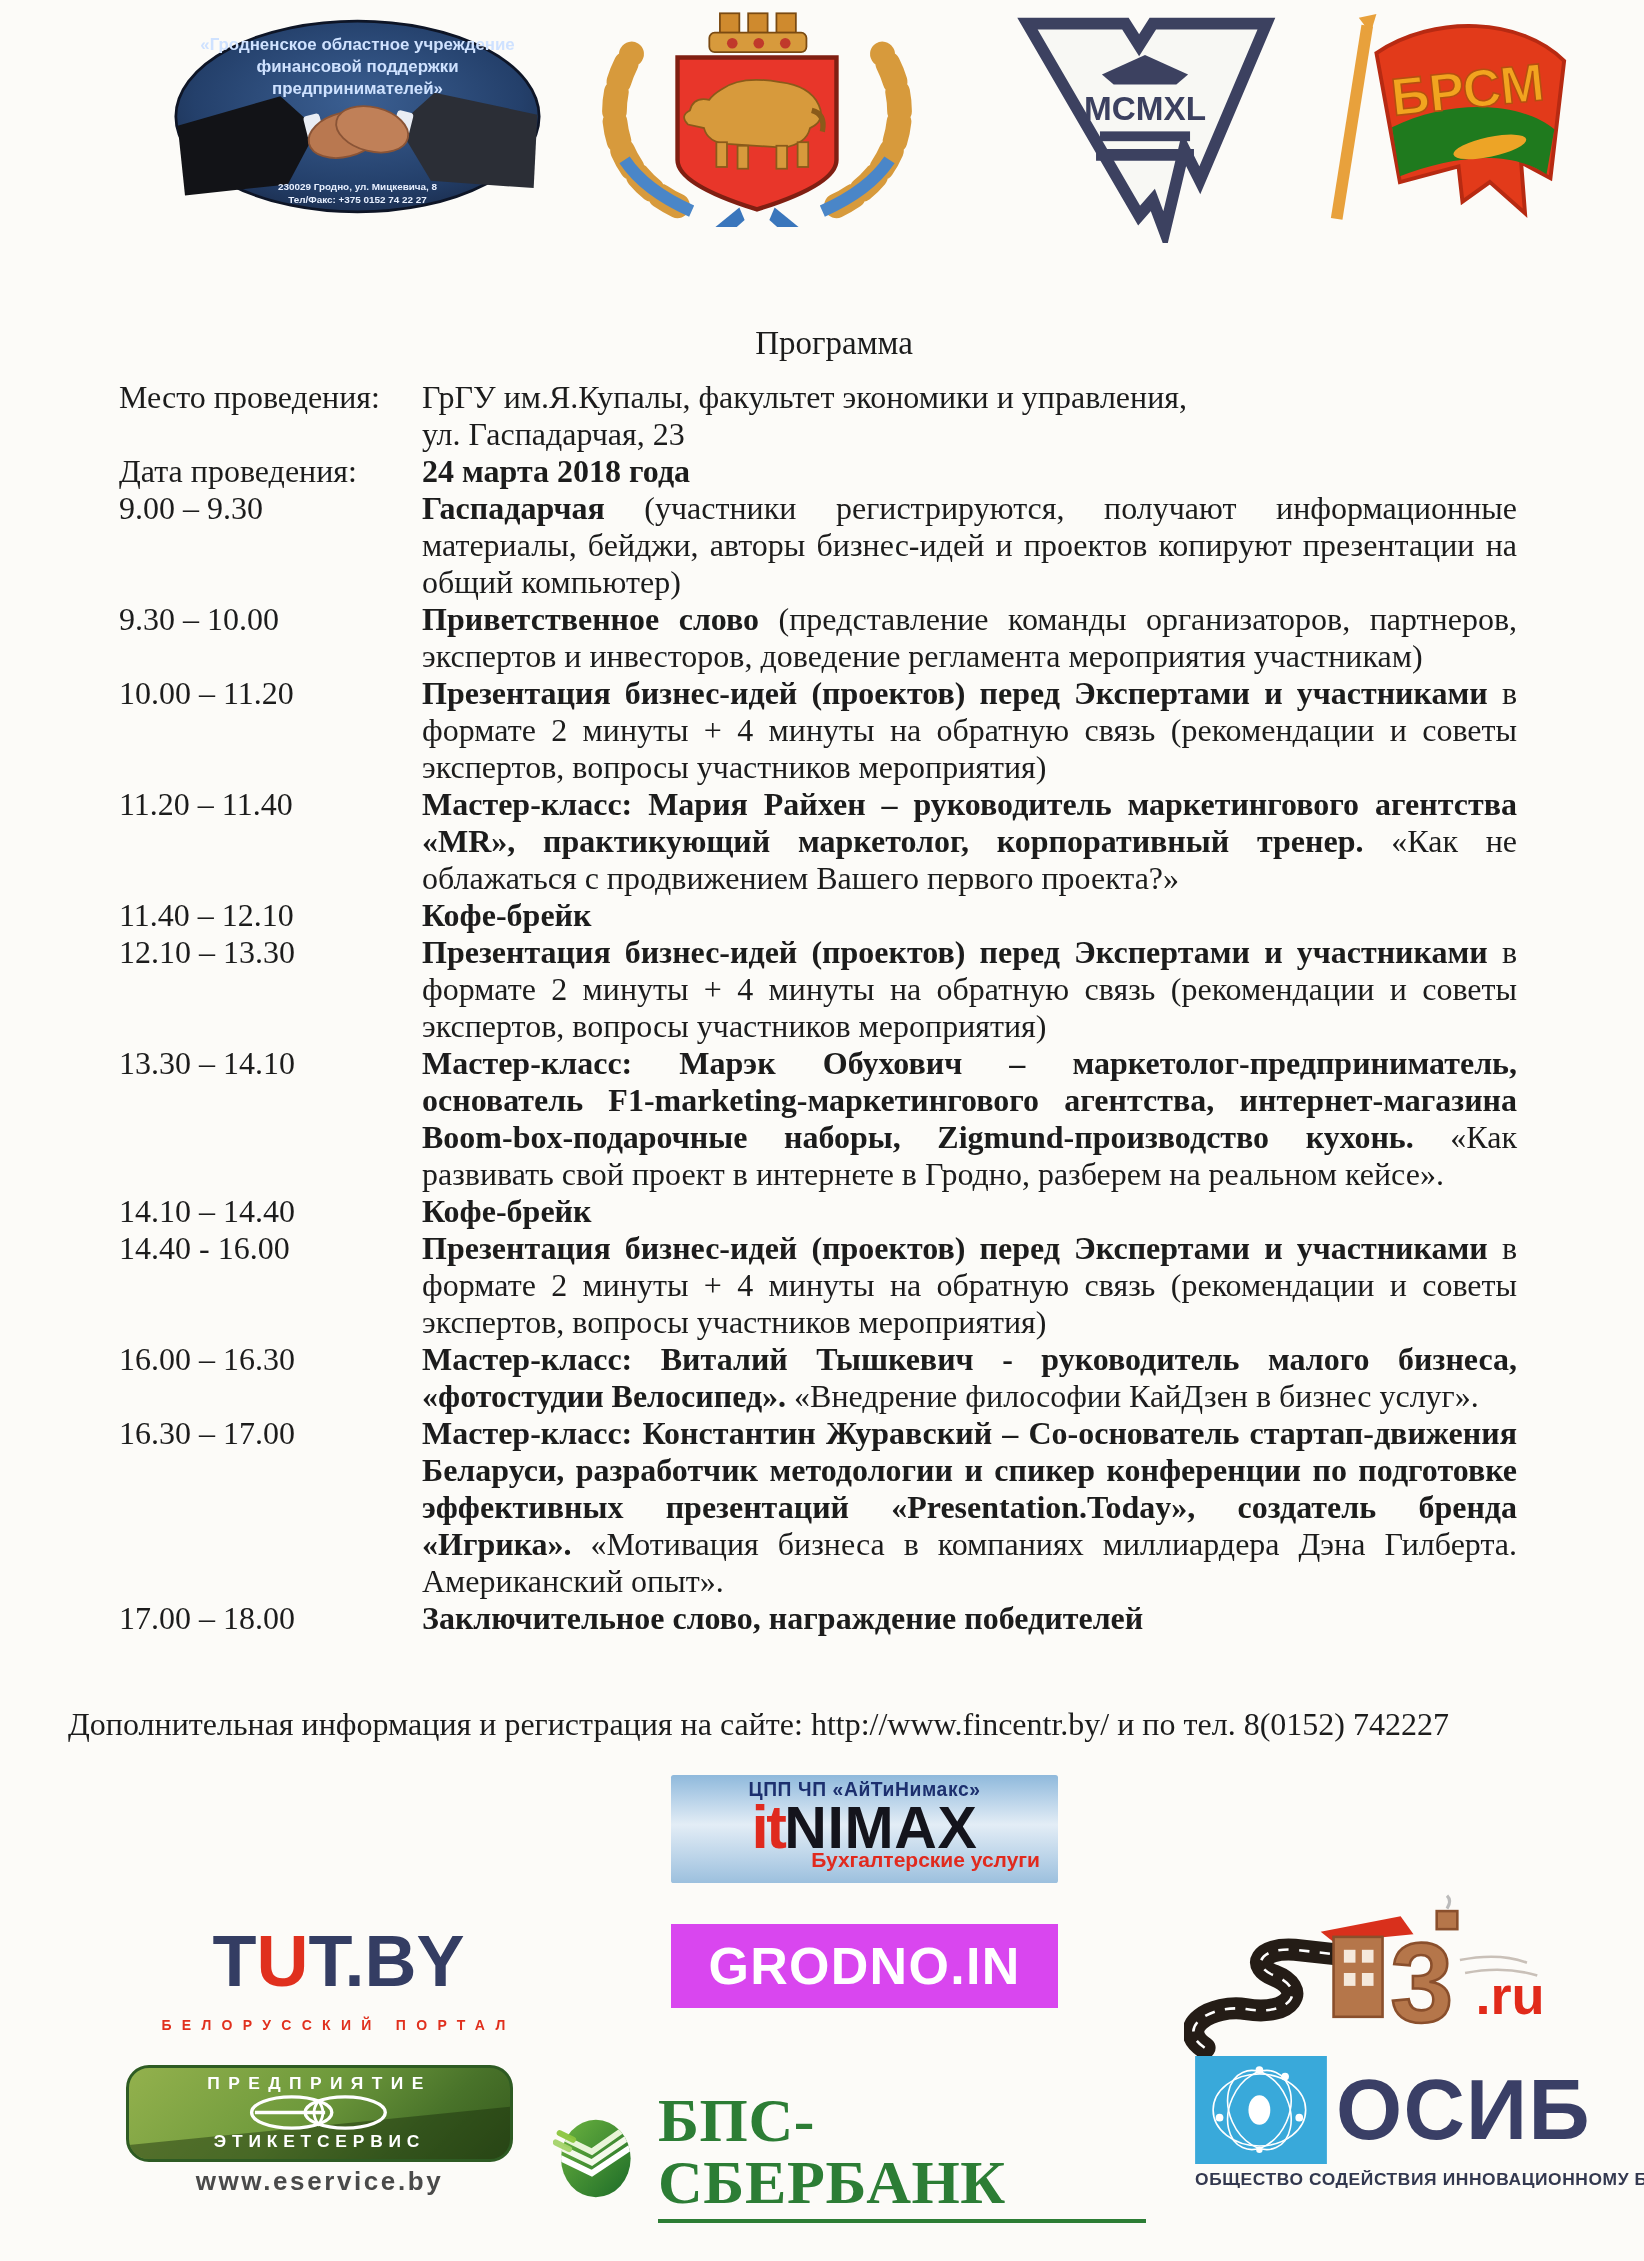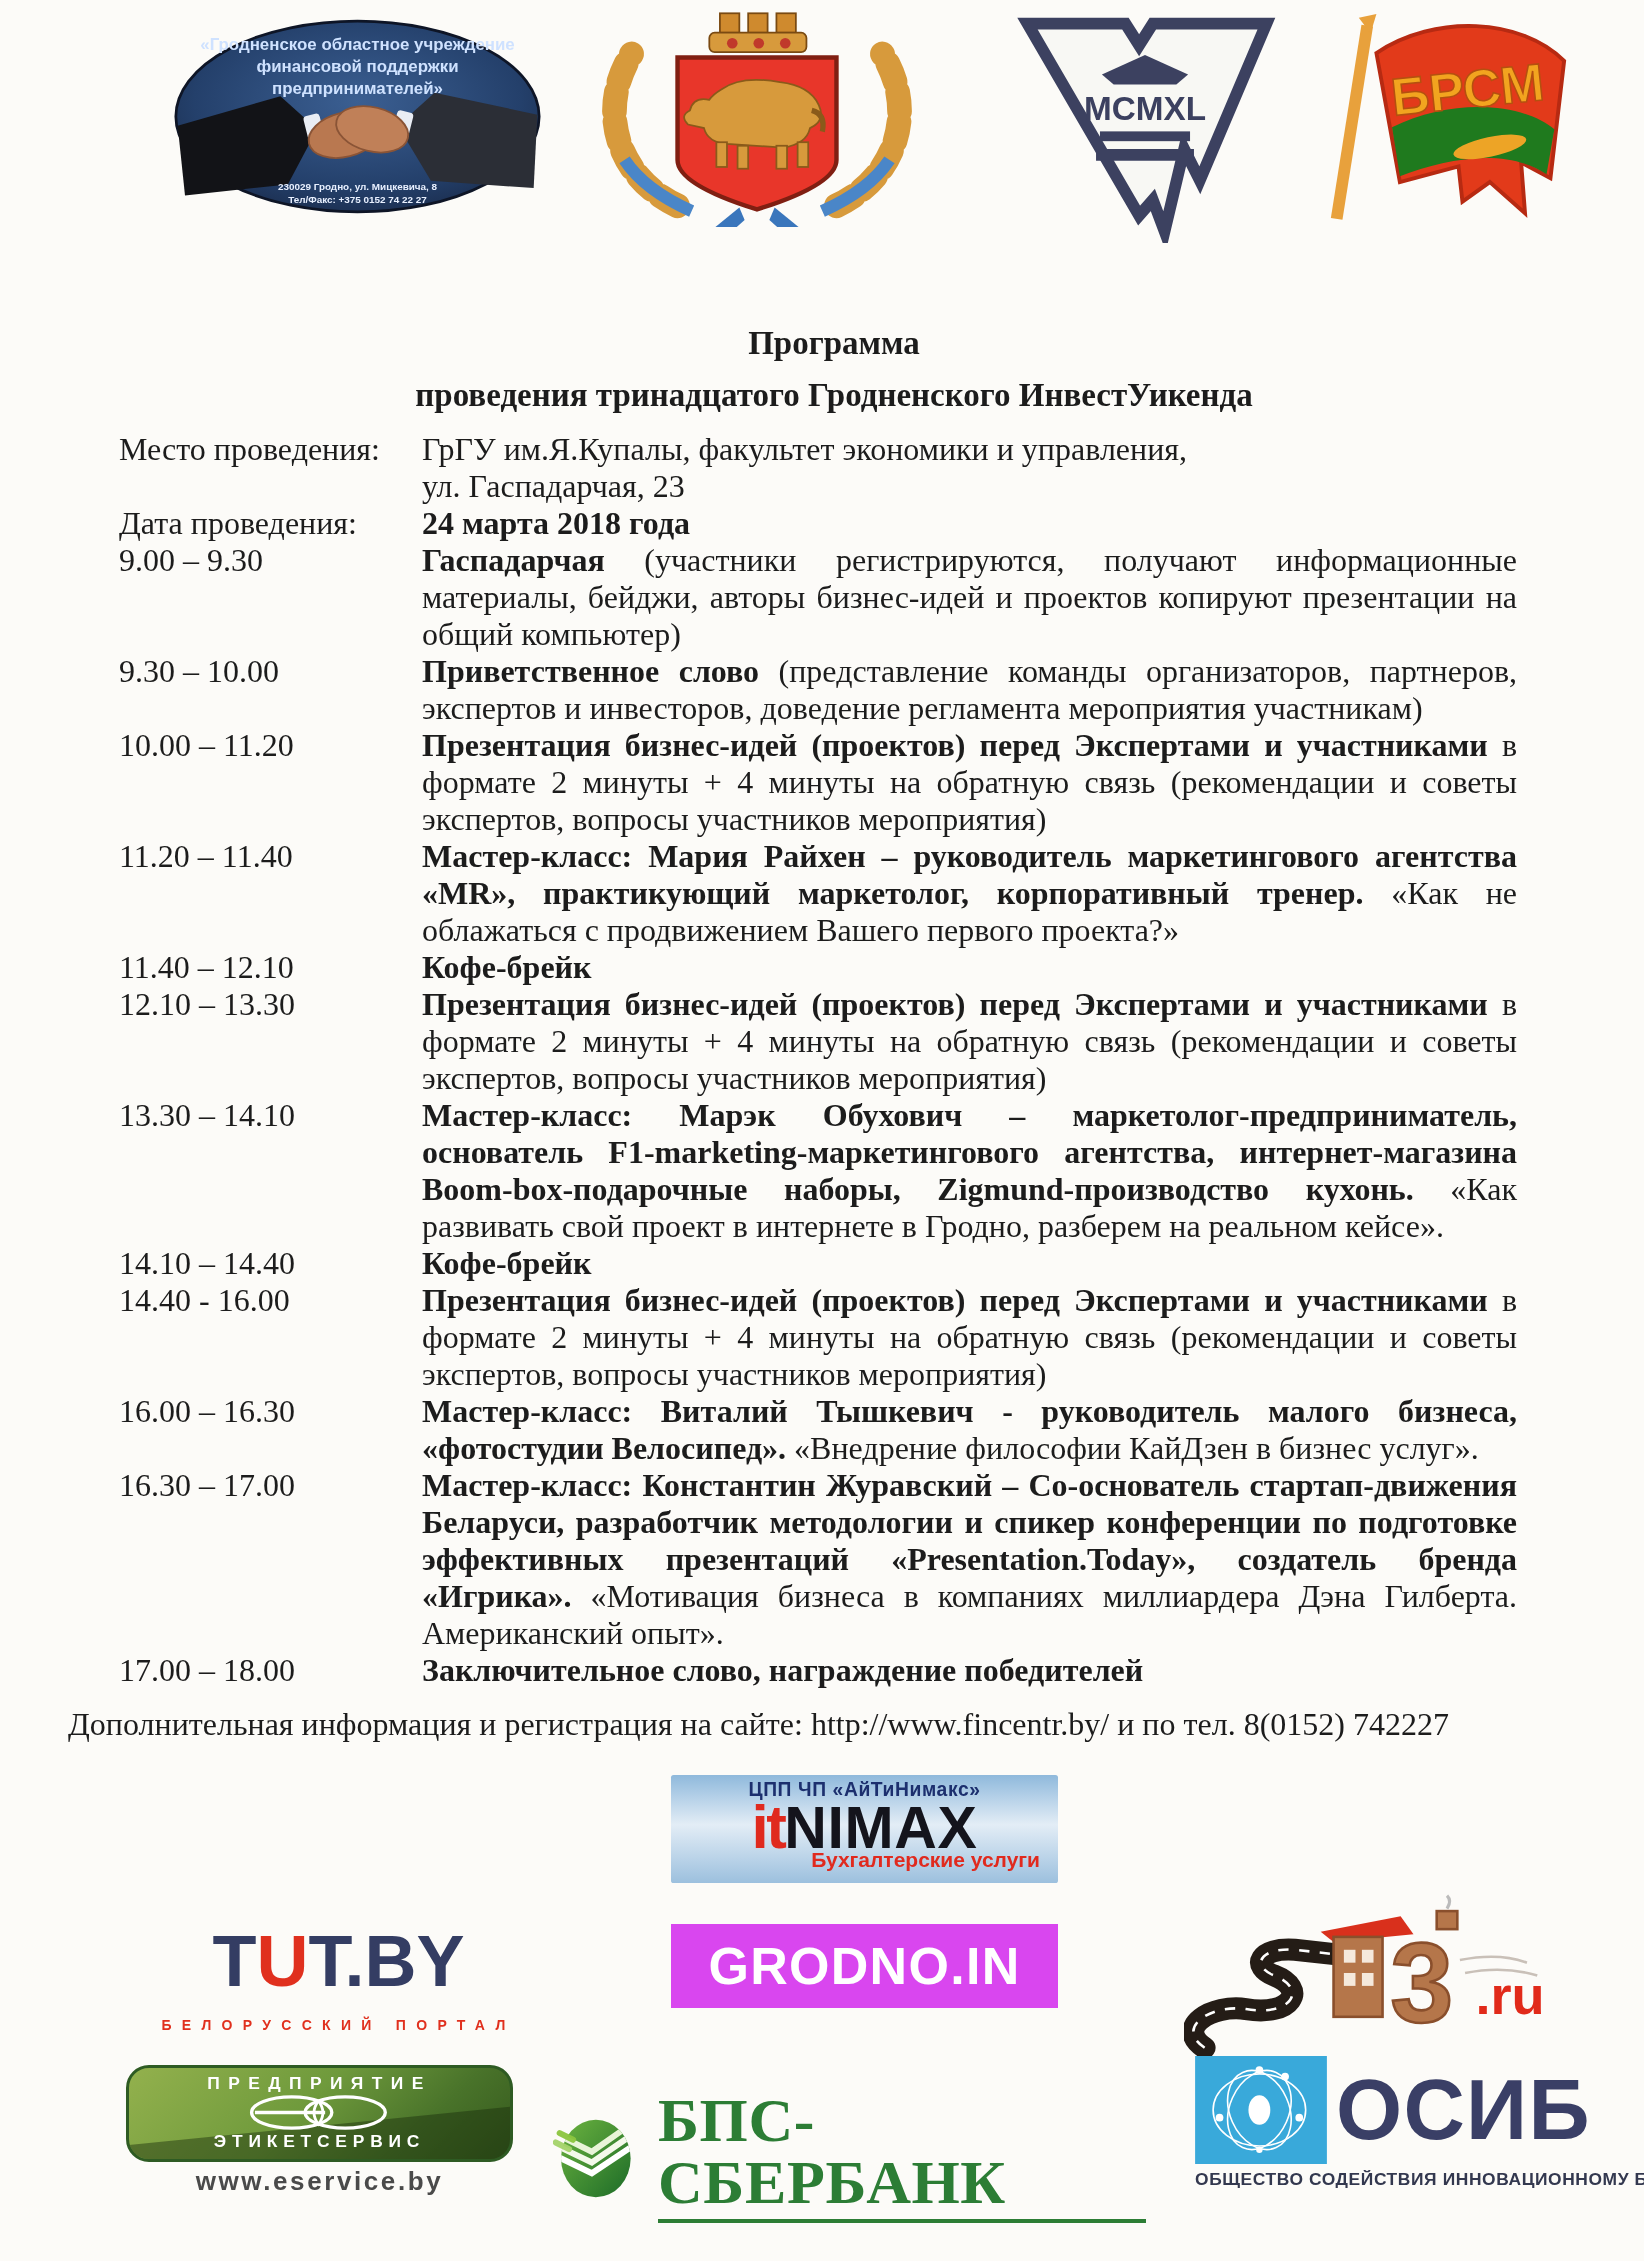--- a/index.html
+++ b/index.html
@@ -15,21 +15,21 @@
   
   .hlogo{position:absolute;}
   .oval-logo{left:174px;top:19.3px;width:367px;height:195px;}
   .herb-logo{left:567px;top:7.7px;width:380px;height:219px;}
   .mcmxl-logo{left:1005px;top:7.7px;width:280px;height:235px;}
   .brsm-logo{left:1330px;top:9.7px;width:261px;height:219px;}
   .hlogo svg{width:100%;height:100%;display:block;}
 
   
   .content{position:absolute;left:119px;top:317px;width:1430px;}
-  .title{ text-align:center;font-weight:bold;font-size:33px;line-height:52px;}
+  .title{ text-align:center;font-weight:normal;font-size:33px;line-height:52px;}
   .rows{margin-top:10.3px;}
   .srow{display:flex;align-items:flex-start;}
   .stime{width:303px;flex:none;font-size:32px;line-height:37px;}
   .sdesc{width:1095px;font-size:32px;line-height:37px;text-align:justify;margin:0;}
   .sdesc .blk{display:block;}
   .bold{font-weight:bold;}
 
   
   .footer-note{position:absolute;left:68px;top:1706px;width:1520px;
     font-size:32px;line-height:37px;}
@@ -154,21 +154,20 @@
       <polygon points="13,4 22,2 19,12" fill="#e8a13c"></polygon>
       <path d="M22 22 C52 2 96 4 118 26 L111 86 L96 78 L98 104 L80 88 L66 98 L64 80 L34 88 Z" fill="#e23a1a" stroke="#b72a12" stroke-width="2"></path>
       <path d="M30 60 C60 45 96 47 113 61 L109 84 C88 70 58 76 34 85 Z" fill="#1f7a1e"></path>
       <ellipse cx="80" cy="70" rx="19" ry="5" fill="#eda426" transform="rotate(-12 80 70)"></ellipse>
       <text x="69" y="50" text-anchor="middle" font-family="Liberation Sans,sans-serif" font-weight="bold" font-size="27" fill="#f2a41f" stroke="#b5500f" stroke-width="0.8" transform="rotate(-6 69 44)">БРСМ</text>
     </svg>
   </div>
 
   <div class="content">
     <div class="title">Программа</div>
-    <div class="title">проведения тринадцатого Гродненского ИнвестУикенда</div>
 
     <div class="rows">
       <div class="srow">
         <div class="stime">Место проведения:</div>
         <p class="sdesc" style="text-align:left">
           <span class="blk">ГрГУ им.Я.Купалы, факультет экономики и управления,</span>
           <span class="blk">ул. Гаспадарчая, 23</span>
         </p>
       </div>
       <div class="srow">

